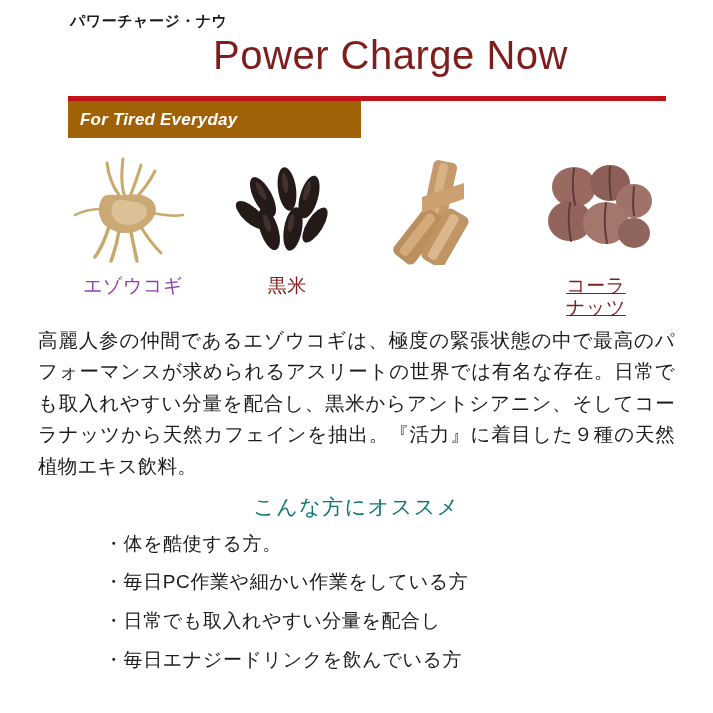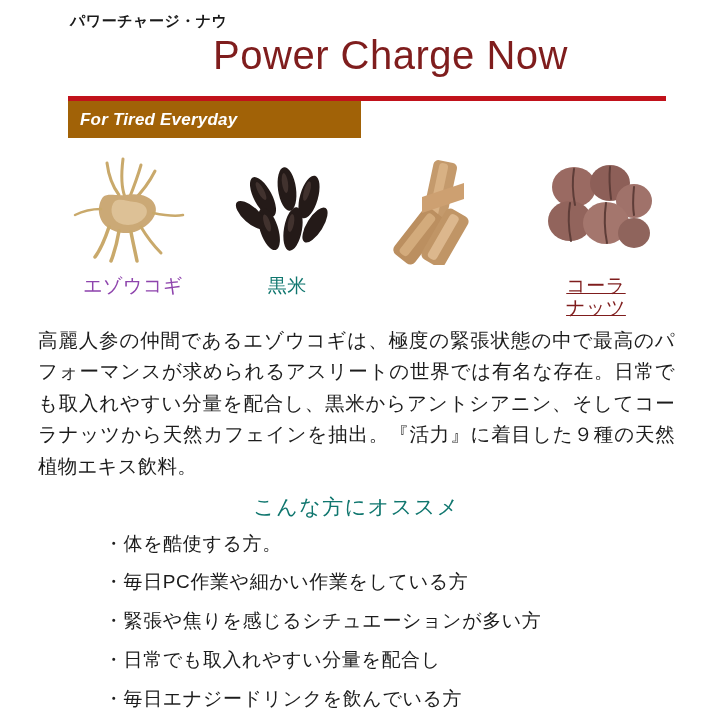--- a/index.html
+++ b/index.html
@@ -96,21 +96,21 @@
     align-items: flex-end;
     justify-content: center;
   }
   .ing-label {
     font-size: 19px;
     margin-top: 10px;
     line-height: 1.15;
     letter-spacing: 0.5px;
   }
   .c-purple { color: #8e44ad; }
-  .c-dark   { color: #0f766e; }
+  .c-dark   { color: #7f1d1d; }
   .c-brown  { color: #a07c4a; }
   .c-red    { color: #7f1d1d; text-decoration: underline; }
 
   
   .root-svg, .rice-svg, .cinn-svg, .cola-svg { display:block; }
 
   
   .body-text {
     margin: 6px 38px 0 38px;
     font-size: 19.5px;
@@ -254,19 +254,18 @@
 
   </div>
 
   <p class="body-text">高麗人参の仲間であるエゾウコギは、極度の緊張状態の中で最高のパフォーマンスが求められるアスリートの世界では有名な存在。日常でも取入れやすい分量を配合し、黒米からアントシアニン、そしてコーラナッツから天然カフェインを抽出。『活力』に着目した９種の天然植物エキス飲料。</p>
 
   <div class="reco-heading">こんな方にオススメ</div>
 
   <ul class="reco-list">
     <li>・体を酷使する方。</li>
     <li>・毎日PC作業や細かい作業をしている方</li>
-    <li>・緊張や焦りを感じるシチュエーションが多い方</li>
     <li>・日常でも取入れやすい分量を配合し</li>
     <li>・毎日エナジードリンクを飲んでいる方</li>
 
   </ul>
 
 </div>
 
 </body></html>

